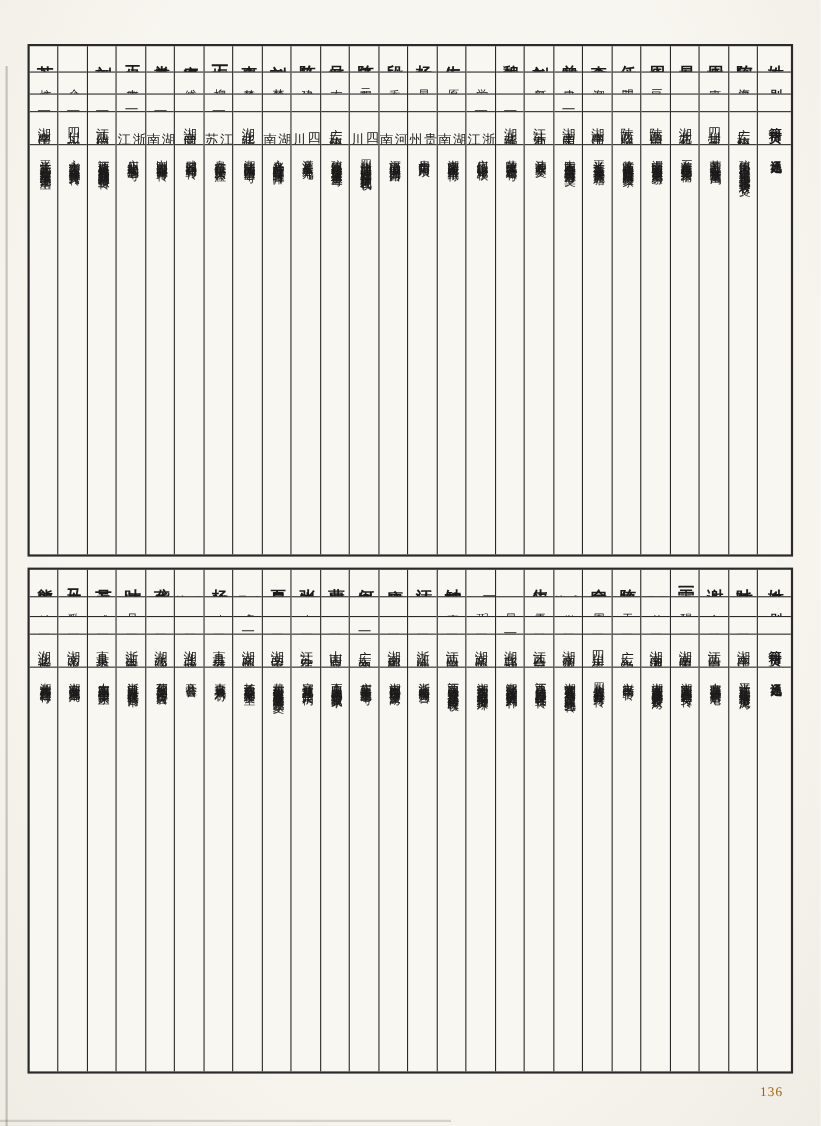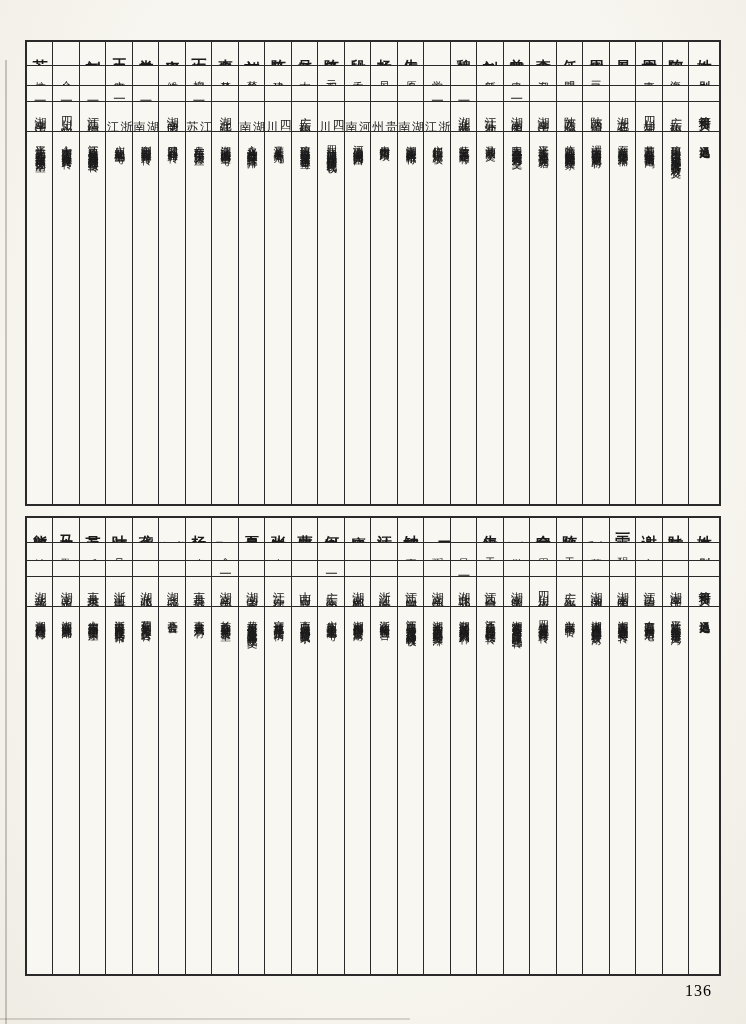--- a/index.html
+++ b/index.html
@@ -49,21 +49,21 @@
   .cell.native .vtext  { font-size:12px; letter-spacing:3px; padding-top:5px; line-height:13.5px; }
   .cell.native .vtext.spread { letter-spacing:24px; padding-top:9px; }
   .cell.address .vtext { font-size:10.5px; letter-spacing:1px; line-height:12.5px; padding-top:5px; }
 
   .h-name    { font-size:14px; font-weight:700; letter-spacing:14px; padding-top:10px; }
   .h-alias   { font-size:13px; font-weight:700; letter-spacing:9px;  padding-top:8px; }
   .h-age     { font-size:13px; font-weight:700; letter-spacing:4px;  padding-top:6px; }
   .h-native  { font-size:13px; font-weight:700; letter-spacing:28px; padding-top:14px; }
   .h-address { font-size:14px; font-weight:700; letter-spacing:52px; padding-top:28px; }
 
-  .page-number { position:absolute; right:34px; bottom:24px; font-size:16px; letter-spacing:1px; color:#000000;margin-left:36px; }
+  .page-number { position:absolute; right:34px; bottom:24px; font-size:12px; letter-spacing:1px; color:#a16207;margin-left:36px; }
 </style>
 </head>
 <body>
 
 <div class="scan-edge-left"></div>
 <div class="scan-edge-bottom"></div>
 
 <div class="table" id="table-0">
     <div class="col header-col">
       <div class="cell name">

